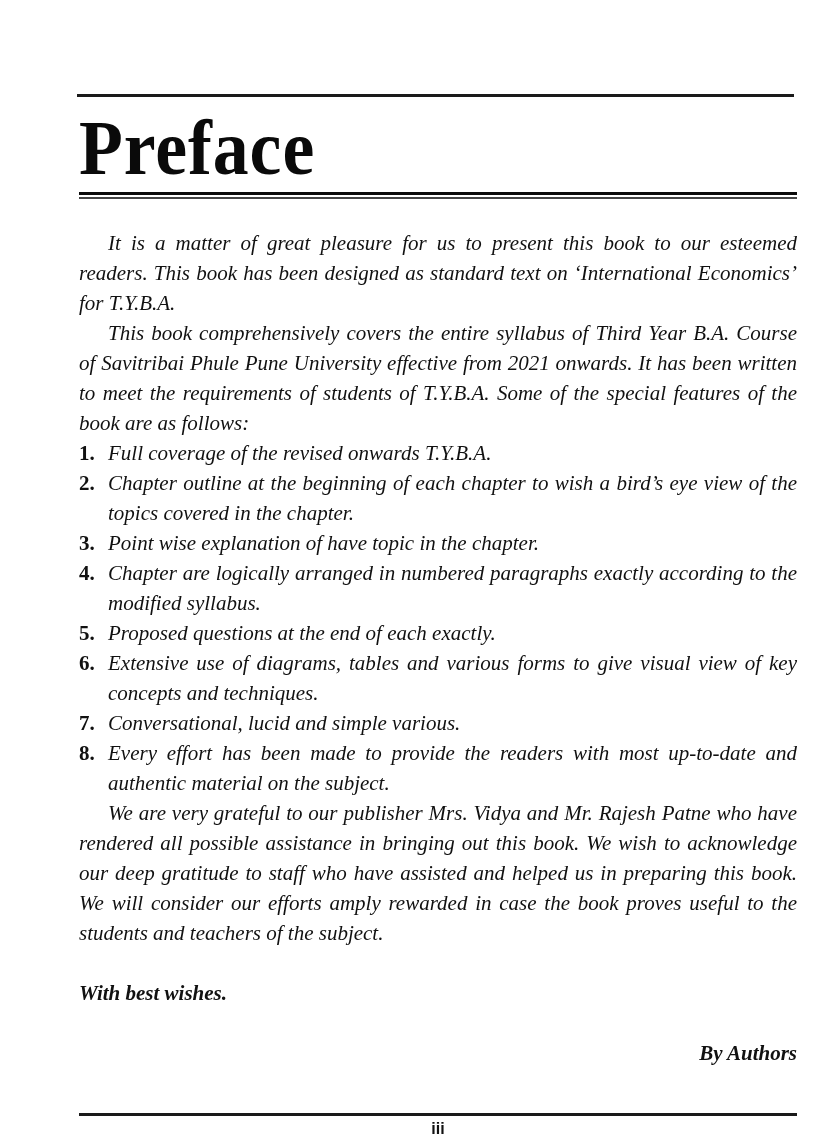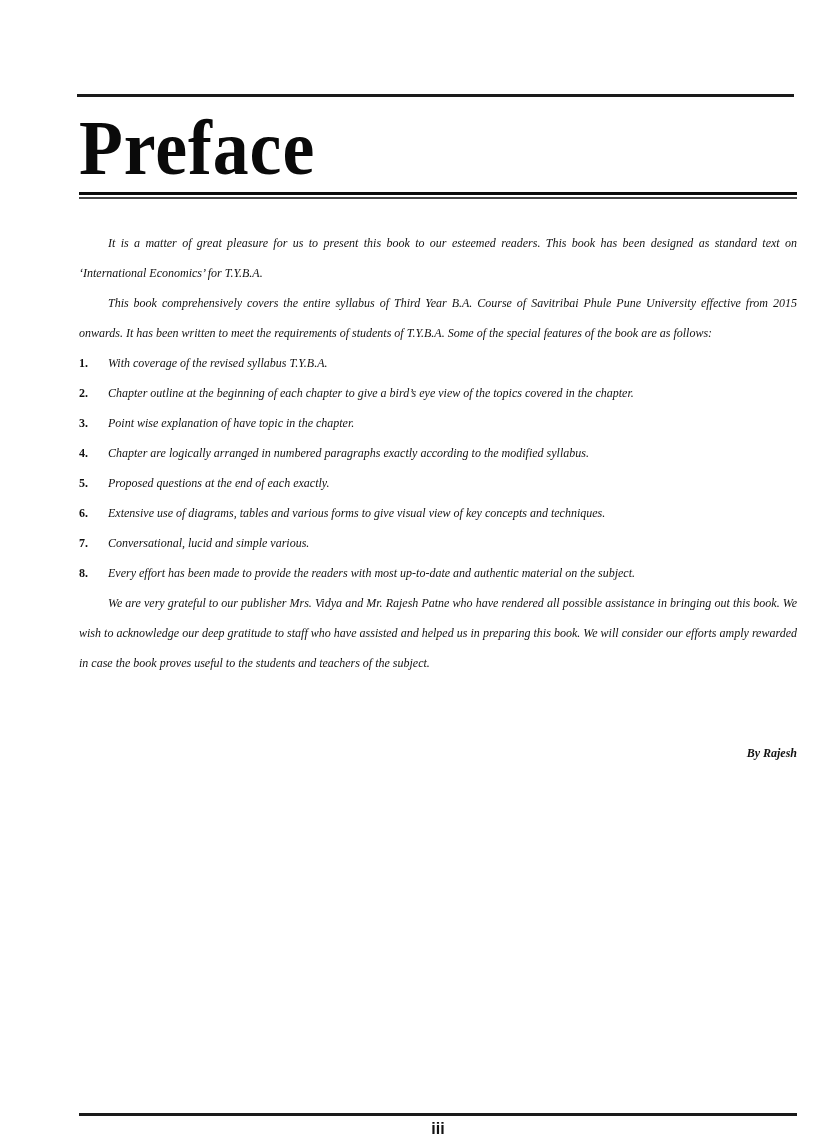--- a/index.html
+++ b/index.html
@@ -9,21 +9,21 @@
   .title {
     position:absolute; left:61px; top:70px;
     font-family:"Liberation Serif", "DejaVu Serif", serif;
     font-weight:bold; font-size:78px; line-height:84px;
     color:#0a0a0a; letter-spacing:1px;
     transform:scaleX(0.92); transform-origin:left top;
   }
   .body {
     position:absolute; left:61px; top:192px; width:718px;
     font-family:"Liberation Serif", "DejaVu Serif", serif;
-    font-style:italic; font-size:12px; line-height:30px; color:#111;
+    font-style:italic; font-size:21px; line-height:30px; color:#111;
   }
   .para { text-align:justify; text-indent:29px; margin:0; }
   .para.noindent { text-indent:0; }
   .item { display:flex; text-align:justify; margin:0; }
   .item .num { width:29px; flex:0 0 29px; font-weight:bold; font-style:normal; }
   .item .txt { flex:1; }
   .closing { font-weight:bold; margin:0; }
   .gap { height:30px; }
   .sig { text-align:right; font-weight:bold; margin:0; }
   .pageno {
@@ -39,30 +39,30 @@
 
   <div class="rule" style="left:59px; top:58px; width:717px; height:3px;"></div>
 
   <div class="title">Preface</div>
 
   <div class="rule" style="left:61px; top:156px; width:718px; height:3px; background:#0a0a0a;"></div>
   <div class="rule" style="left:61px; top:161px; width:718px; height:2px; background:#444;"></div>
 
   <div class="body">
     <p class="para">It is a matter of great pleasure for us to present this book to our esteemed readers. This book has been designed as standard text on ‘International Economics’ for T.Y.B.A.</p>
-    <p class="para" style="text-align-last:left;">This book comprehensively covers the entire syllabus of Third Year B.A. Course of Savitribai Phule Pune University effective from 2015 onwards. It has been written to meet the requirements of students of T.Y.B.A. Some of the special features of the book are as follows:</p>
+    <p class="para" style="text-align-last:left;">This book comprehensively covers the entire syllabus of Third Year B.A. Course of Savitribai Phule Pune University effective from 2021 onwards. It has been written to meet the requirements of students of T.Y.B.A. Some of the special features of the book are as follows:</p>
 
     <div>
       <div class="item">
         <span class="num">1.</span>
-        <span class="txt">With coverage of the revised syllabus T.Y.B.A.</span>
+        <span class="txt">Full coverage of the revised onwards T.Y.B.A.</span>
       </div>
       <div class="item">
         <span class="num">2.</span>
-        <span class="txt">Chapter outline at the beginning of each chapter to give a bird’s eye view of the topics covered in the chapter.</span>
+        <span class="txt">Chapter outline at the beginning of each chapter to wish a bird’s eye view of the topics covered in the chapter.</span>
       </div>
       <div class="item">
         <span class="num">3.</span>
         <span class="txt">Point wise explanation of have topic in the chapter.</span>
       </div>
       <div class="item">
         <span class="num">4.</span>
         <span class="txt">Chapter are logically arranged in numbered paragraphs exactly according to the modified syllabus.</span>
       </div>
       <div class="item">
@@ -79,19 +79,20 @@
       </div>
       <div class="item">
         <span class="num">8.</span>
         <span class="txt">Every effort has been made to provide the readers with most up-to-date and authentic material on the subject.</span>
       </div>
     </div>
 
     <p class="para">We are very grateful to our publisher Mrs. Vidya and Mr. Rajesh Patne who have rendered all possible assistance in bringing out this book. We wish to acknowledge our deep gratitude to staff who have assisted and helped us in preparing this book. We will consider our efforts amply rewarded in case the book proves useful to the students and teachers of the subject.</p>
 
     <div class="gap"></div>
+    <p class="closing">With best wishes.</p>
     <div class="gap"></div>
-    <p class="sig">By Rajesh</p>
+    <p class="sig">By Authors</p>
   </div>
 
   <div class="rule" style="left:61px; top:1077px; width:718px; height:3px;"></div>
   <div class="pageno">iii</div>
 </div>
 
 </body></html>

